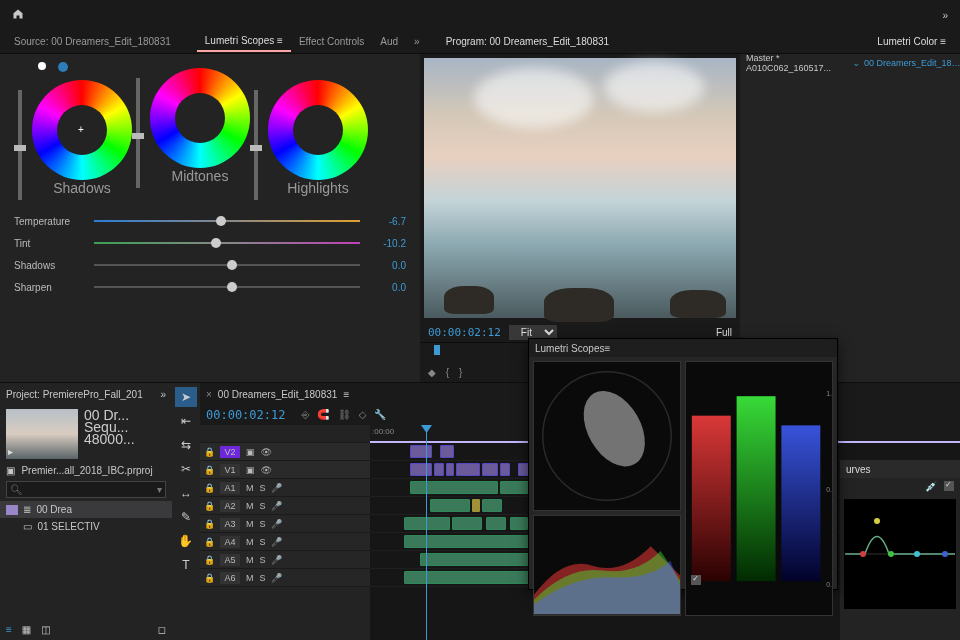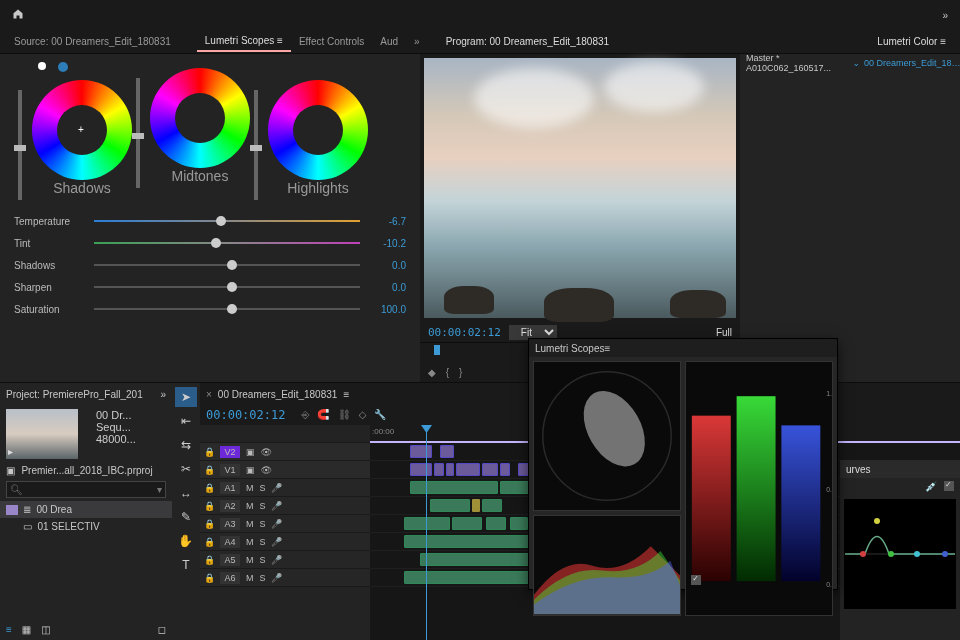--- a/index.html
+++ b/index.html
@@ -70,21 +70,21 @@
   .curves-canvas svg { position: absolute; inset: 0; width: 100%; height: 100%; }
   
   
   .bottom { display: flex; height: 258px; background: #1a1a1a; border-top: 1px solid #0d0d0d; }
   
   
   .project-panel { width: 172px; background: #232323; display: flex; flex-direction: column; }
   .proj-header { height: 22px; display: flex; align-items: center; padding: 0 6px; font-size: 10px; }
   .proj-thumb-row { display: flex; gap: 6px; padding: 4px 6px; }
   .proj-thumb { width: 72px; height: 50px; background: linear-gradient(180deg,#b8c0c8,#d8ccc0 50%,#5a6468); position: relative; }
-  .proj-meta { font-size: 11px; color: #ccc; line-height: 12px; margin-left: 12px; }
+  .proj-meta { font-size: 14px; color: #ccc; line-height: 12px; }
   .proj-file { display: flex; align-items: center; gap: 6px; padding: 2px 6px; font-size: 10px; }
   .search-box { margin: 3px 6px; width: calc(100% - 12px); background: #1a1a1a; border: 1px solid #444; color: #ccc; padding: 2px 16px 2px 16px; font-size: 10px; }
   .name-header { padding: 3px 6px; color: #ddd; font-size: 10px; background: #2a2a2a; }
   .bin-row { display: flex; align-items: center; padding: 3px 6px; gap: 5px; font-size: 10px; }
   .bin-row.selected { background: #3a3a3c; }
   .proj-footer { margin-top: auto; height: 22px; display: flex; align-items: center; gap: 10px; padding: 0 6px; }
   
   
   .tool-col { width: 28px; background: #232323; display: flex; flex-direction: column; align-items: center; padding-top: 4px; gap: 4px; }
   .tool-btn { width: 22px; height: 20px; display: flex; align-items: center; justify-content: center; color: #ccc; font-size: 12px; }
@@ -204,27 +204,20 @@
             <div class="param-handle" style="left:50%"></div>
           </div>
         <span class="param-value">0.0</span>
       </div>
       <div class="param-row">
         <span class="param-label">Sharpen</span>
         <div class="param-track">
             <div class="param-handle" style="left:50%"></div>
           </div>
         <span class="param-value">0.0</span>
-      </div>
-      <div class="param-row">
-        <span class="param-label">Saturation</span>
-        <div class="param-track">
-            <div class="param-handle" style="left:50%"></div>
-          </div>
-        <span class="param-value">100.0</span>
       </div>
     </div>
   </div>
 
   <div class="center-panel">
     <div class="program-img">
       <div class="cloud" style="left:50px;top:10px;width:120px;height:60px"></div>
       <div class="cloud" style="left:180px;top:4px;width:100px;height:50px"></div>
       <div class="rock" style="left:20px;bottom:4px;width:50px;height:28px"></div>
       <div class="rock" style="left:120px;bottom:-4px;width:70px;height:34px"></div>

